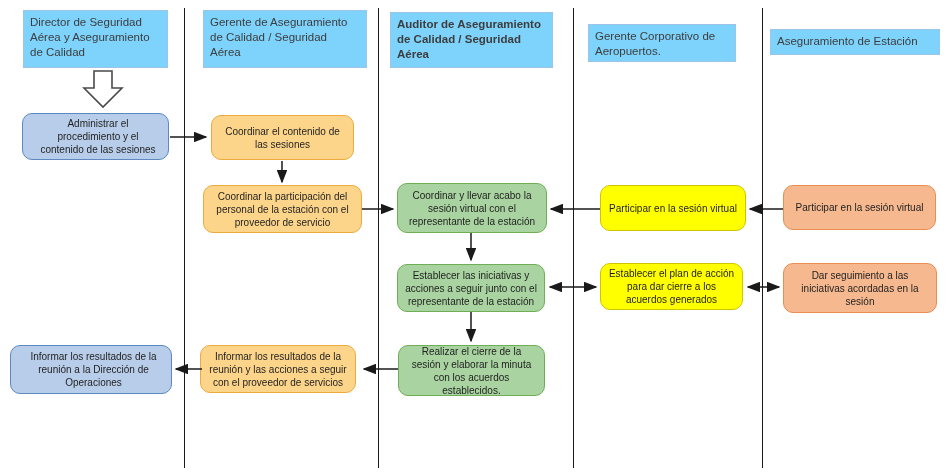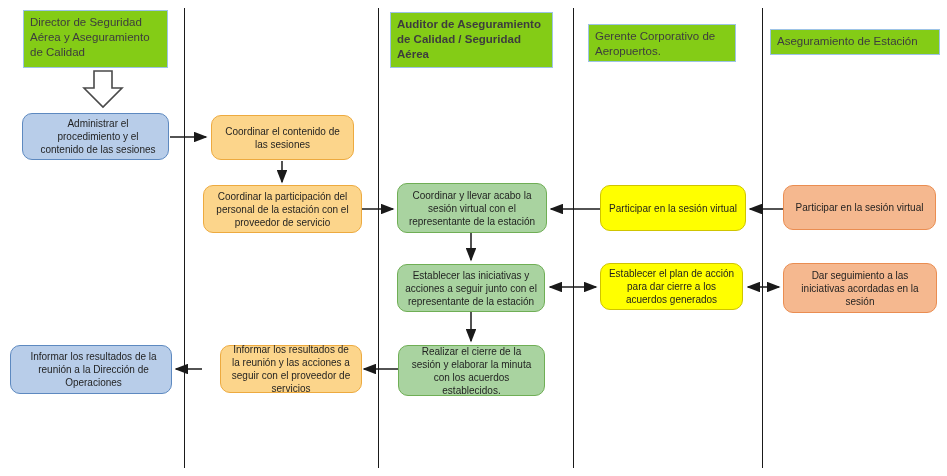--- a/index.html
+++ b/index.html
@@ -4,21 +4,21 @@
 <style>
   html,body { margin:0; padding:0; background:#ffffff; }
   .canvas {
     position:relative; width:947px; height:476px; background:#ffffff;
     font-family:"Liberation Sans", sans-serif; overflow:hidden;
   }
   .lane-line {
     position:absolute; top:8px; height:460px; width:1px; background:#1a1a1a;
   }
   .hdr {
-    position:absolute; background:#84cc16; border:1px solid #9dc3e6;
+    position:absolute; background:#7dd3fc; border:1px solid #9dc3e6;
     color:#3d3d3d; font-size:11.5px; line-height:1.32; padding:4px 6px;
     box-sizing:border-box;
   }
   .node {
     position:absolute; border-radius:10px; box-sizing:border-box;
     display:flex; align-items:center; justify-content:center;
     text-align:center; font-size:10px; line-height:1.3; color:#1f1f1f;
     padding:2px 7px;
   }
   .node.blue   { background:#b8cde9; border:1.5px solid #5d89c0;padding-left:12px; }
@@ -32,35 +32,36 @@
 <body>
 
 <div class="canvas">
 
   <div class="lane-line" style="left:184px;"></div>
   <div class="lane-line" style="left:378px;"></div>
   <div class="lane-line" style="left:573px;"></div>
   <div class="lane-line" style="left:762px;"></div>
 
   <div class="hdr" style="left:23px;  top:10px; width:145px; height:58px;">Director de Seguridad Aérea y Aseguramiento de Calidad</div>
+  <div class="hdr" style="left:203px; top:10px; width:164px; height:58px;">Gerente de Aseguramiento de Calidad / Seguridad Aérea</div>
   <div class="hdr" style="left:390px; top:12px; width:163px; height:56px;font-weight:bold;">Auditor de Aseguramiento de Calidad / Seguridad Aérea</div>
   <div class="hdr" style="left:588px; top:24px; width:148px; height:38px;">Gerente Corporativo de Aeropuertos.</div>
   <div class="hdr" style="left:770px; top:29px; width:170px; height:26px;">Aseguramiento de Estación</div>
 
   <div class="node blue" style="left:22px;  top:113px; width:147px; height:47px;">Administrar el procedimiento y el contenido de las sesiones</div>
   <div class="node orange" style="left:211px; top:115px; width:143px; height:45px;">Coordinar el contenido de las sesiones</div>
   <div class="node orange" style="left:203px; top:185px; width:159px; height:48px;">Coordinar la participación del personal de la estación con el proveedor de servicio</div>
   <div class="node green" style="left:397px; top:183px; width:150px; height:50px;">Coordinar y llevar acabo la sesión virtual con el representante de la estación</div>
   <div class="node yellow" style="left:600px; top:185px; width:146px; height:46px;">Participar en la sesión virtual</div>
   <div class="node salmon" style="left:783px; top:185px; width:153px; height:45px;">Participar en la sesión virtual</div>
   <div class="node green" style="left:397px; top:264px; width:148px; height:48px;">Establecer las iniciativas y acciones a seguir junto con el representante de la estación</div>
   <div class="node yellow" style="left:600px; top:263px; width:143px; height:47px;">Establecer el plan de acción para dar cierre a los acuerdos generados</div>
   <div class="node salmon" style="left:783px; top:263px; width:154px; height:50px;">Dar seguimiento a las iniciativas acordadas en la sesión</div>
   <div class="node green" style="left:398px; top:345px; width:147px; height:51px;">Realizar el cierre de la sesión y elaborar la minuta con los acuerdos establecidos.</div>
-  <div class="node orange" style="left:220px; top:345px; width:142px; height:48px;">Informar los resultados de la reunión y las acciones a seguir con el proveedor de servicios</div>
+  <div class="node orange" style="left:200px; top:345px; width:156px; height:48px;">Informar los resultados de la reunión y las acciones a seguir con el proveedor de servicios</div>
   <div class="node blue" style="left:10px;  top:345px; width:162px; height:49px;">Informar los resultados de la reunión a la Dirección de Operaciones</div>
 
   <svg class="overlay" width="947" height="476" viewBox="0 0 947 476">
     <defs>
       <marker id="ah" markerWidth="9" markerHeight="7" refX="8" refY="3.5" orient="auto">
         <path d="M0,0 L9,3.5 L0,7 z" fill="#1a1a1a"></path>
       </marker>
     </defs>
 
     <polygon points="94,71 112,71 112,88 122,88 103,107 84,88 94,88" fill="#ffffff" stroke="#4a4a4a" stroke-width="1.6"></polygon>

